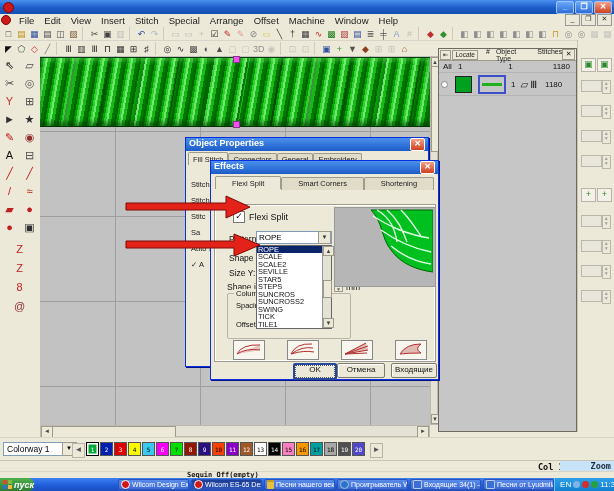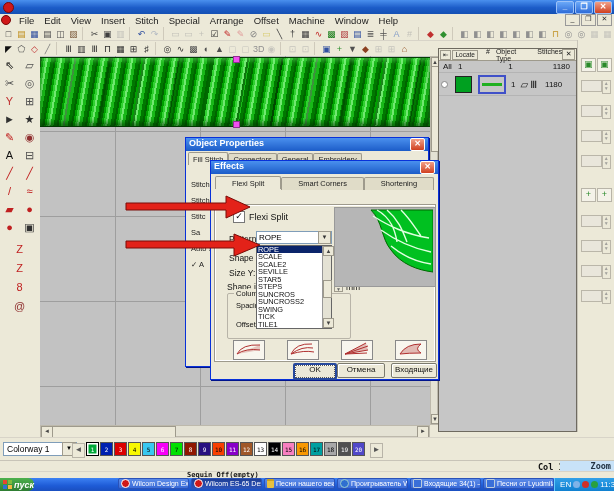--- a/index.html
+++ b/index.html
@@ -129,21 +129,21 @@
   #status1{left:0;top:460px;width:614px;height:11px;background:#ECE9D8;border-top:1px solid #C8C4B8;
            font-family:"DejaVu Sans Mono",monospace;font-size:8.5px;font-weight:bold;color:#111;display:flex;align-items:center;}
   #status1 .l1{white-space:pre;padding-left:6px;}
   #status1 .col{position:absolute;left:538px;}
   #status1 .zoom{position:absolute;left:560px;top:0;width:54px;height:11px;background:#C8E2F8;color:#234;
                  text-align:right;padding-right:3px;box-sizing:border-box;line-height:11px;}
   #status2{left:0;top:471px;width:614px;height:7px;background:#ECE9D8;border-top:1px solid #D8D4C8;
            font-family:"DejaVu Sans Mono",monospace;font-size:7px;font-weight:bold;color:#111;line-height:7px;}
   #status2 span{padding-left:187px;}
   
-  #taskbar{left:0;top:478px;width:614px;height:13px;background:linear-gradient(180deg,#3C81F3,#1E5BD6 60%,#1A4FC0);display:flex;align-items:flex-start;}
+  #taskbar{left:0;top:478px;width:614px;height:13px;background:linear-gradient(180deg,#3C81F3,#1E5BD6 60%,#1A4FC0);display:flex;align-items:center;}
   #startbtn{width:47px;height:13px;background:linear-gradient(180deg,#4CB04C,#2E7D32);border-radius:0 6px 6px 0;
             display:flex;align-items:center;color:#fff;font-weight:bold;font-style:italic;font-size:9px;padding-left:3px;box-sizing:border-box;gap:2px;}
   .xpflag{width:9px;height:9px;flex:none;background:
       linear-gradient(#E8452F,#E8452F) 0 0/4px 4px no-repeat,
       linear-gradient(#7EBB3F,#7EBB3F) 5px 0/4px 4px no-repeat,
       linear-gradient(#2F6FD6,#2F6FD6) 0 5px/4px 4px no-repeat,
       linear-gradient(#F4B940,#F4B940) 5px 5px/4px 4px no-repeat;}
   #task-buttons{display:flex;gap:2px;margin-left:84px;}
   .task-btn{width:71px;height:11px;background:linear-gradient(#5B8BE8,#3A6BD8);border:1px solid #2A52B8;border-radius:2px;
             display:flex;align-items:center;color:#fff;font-size:7px;padding:0 2px;box-sizing:border-box;gap:2px;overflow:hidden;white-space:nowrap;}

